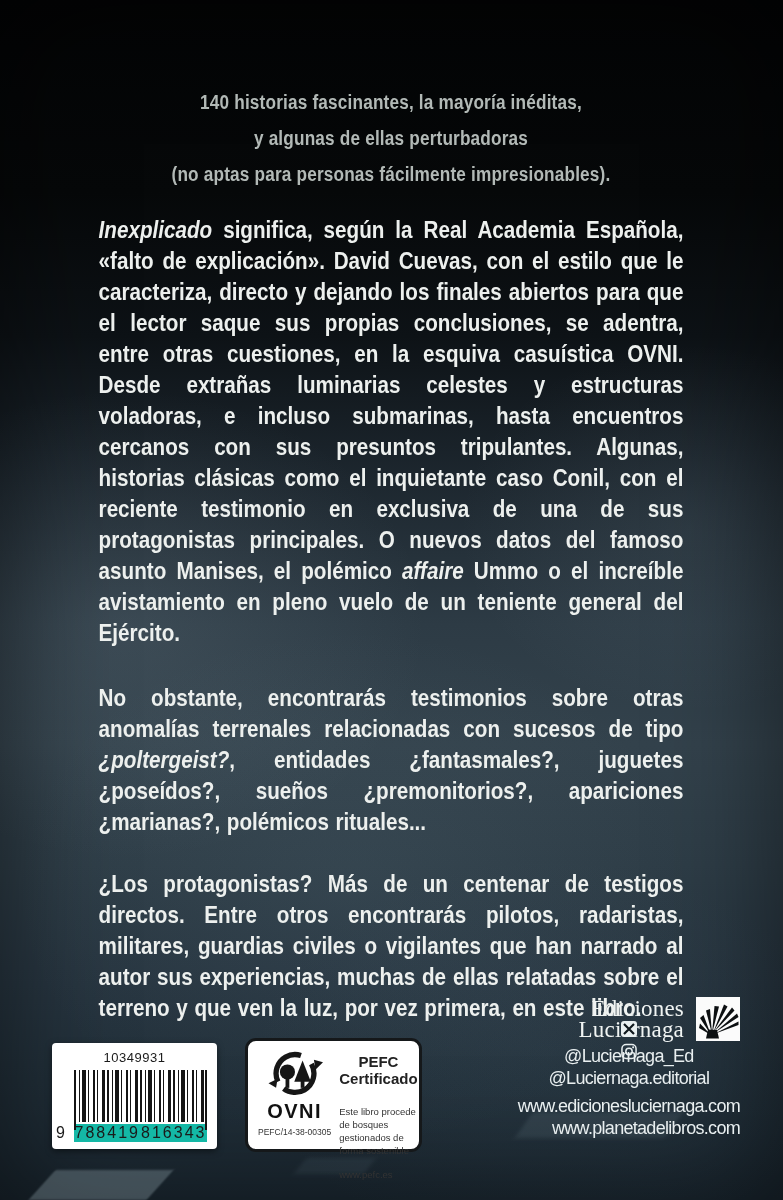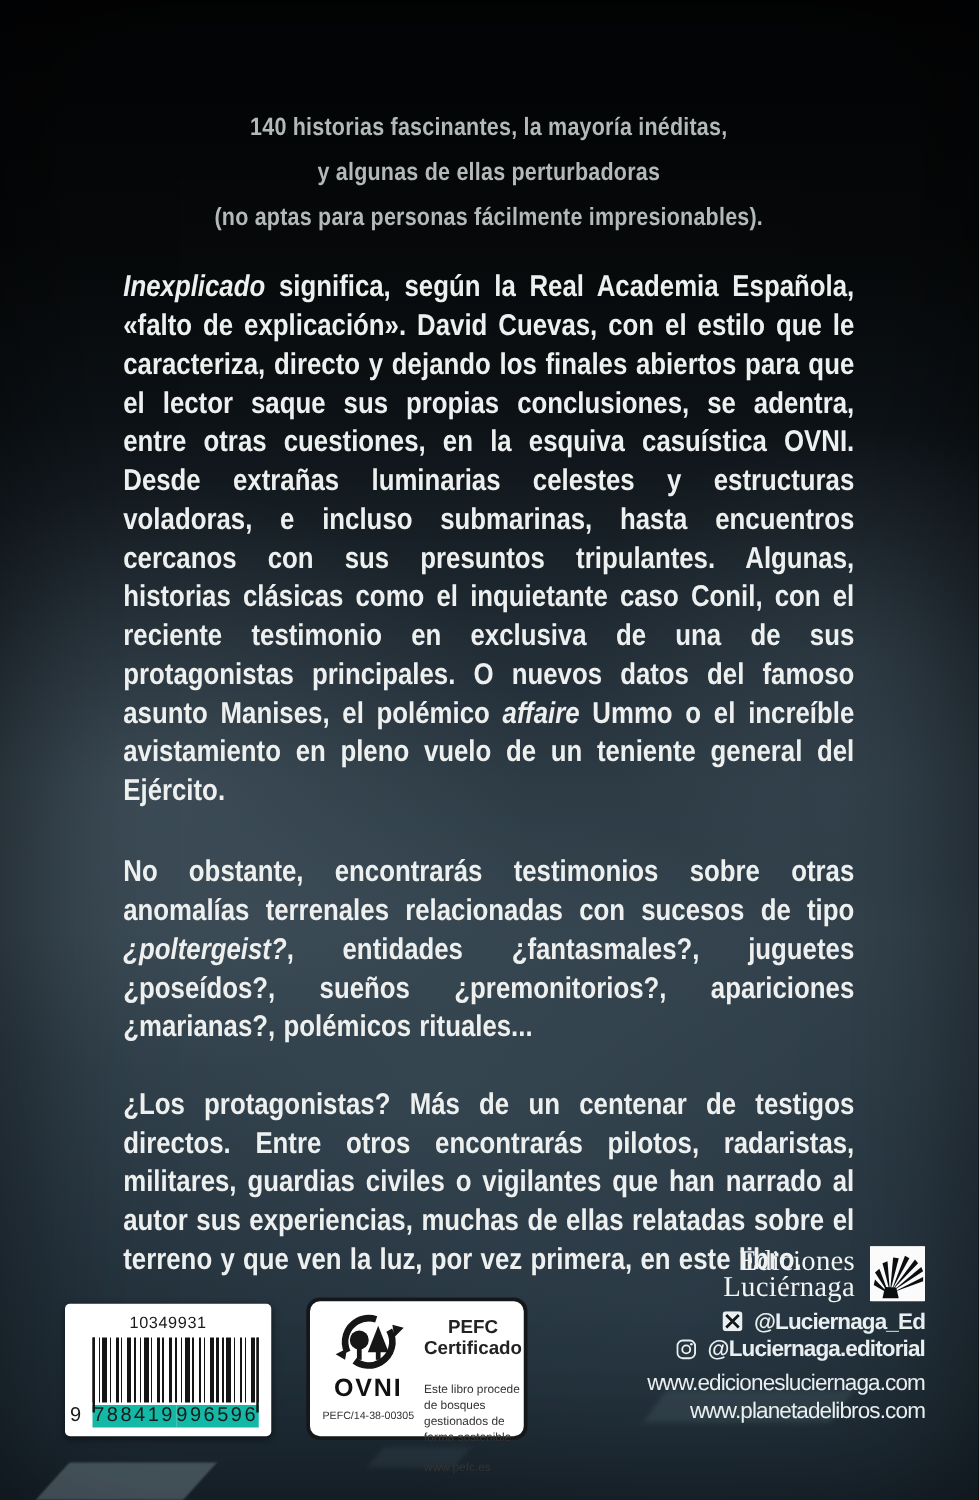--- a/index.html
+++ b/index.html
@@ -55,21 +55,21 @@
   .pefc-title{font-weight:700;font-size:15px;color:#222;text-align:center;}
   .pefc-desc{font-size:9.5px;line-height:13px;margin-top:18px;color:#333;}
   .pefc-url{font-size:9.5px;margin-top:12px;color:#333;}
 
   
   .publisher{position:absolute;right:43px;top:997px;color:#e9eff0;}
   .logo-row{display:flex;justify-content:flex-end;align-items:center;gap:12px;}
   .logo-name{text-align:right;font-family:"Liberation Serif",serif;font-size:23px;line-height:21px;color:#f0f4f3;letter-spacing:0.2px;}
   .logo-mark{width:44px;height:44px;background:#fbfbfb;border-radius:1px;display:flex;align-items:center;justify-content:center;}
   .social{margin-top:6px;}
-  .social-row{display:flex;justify-content:flex-end;align-items:center;gap:9px;height:20px;margin-top:2px;font-size:18px;letter-spacing:-0.7px;font-weight:700;color:#e9eff0;}
+  .social-row{display:flex;justify-content:flex-end;align-items:center;gap:9px;height:20px;margin-top:2px;font-size:18px;letter-spacing:-0.7px;font-weight:400;color:#e9eff0;flex-direction:column;}
   .urls{margin-top:6px;}
   .url-row{text-align:right;font-size:18px;letter-spacing:-0.7px;height:22px;line-height:22px;color:#e9eff0;}
   .sicon{display:inline-flex;width:16px;height:16px;align-items:center;justify-content:center;flex:0 0 auto;}
 </style>
 </head>
 <body>
 
 <div class="page">
 
   <div class="patch patch-1"></div>
@@ -88,21 +88,21 @@
         <p><span>¿Los protagonistas? Más de un centenar de testigos directos. Entre otros encontrarás pilotos, radaristas, militares, guardias civiles o vigilantes que han narrado al autor sus experiencias, muchas de ellas relatadas sobre el terreno y que ven la luz, por vez primera, en este libro.</span></p>
       </div>
   </div>
 
   <div class="barcode-box">
     <div class="barcode-number">10349931</div>
     <div class="barcode-bars"></div>
     <div class="barcode-digits">
       <span class="d9">9</span>
       <span class="grp">788419</span>
-      <span class="grp">996596</span>
+      <span class="grp">816343</span>
     </div>
   </div>
 
   <div class="pefc-box">
     <div class="pefc-left">
       <span class="sicon" style="width:56px;height:50px;">
         <svg width="56" height="50" viewBox="0 0 74 66">
           <circle cx="37" cy="31" r="25" fill="none" stroke="#161616" stroke-width="7" stroke-dasharray="68 12 58 20" stroke-linecap="butt" transform="rotate(-30 37 31)"></circle>
           <path d="M62 13 L74 16 L64 26 Z" fill="#161616"></path>
           <path d="M12 50 L2 44 L14 38 Z" fill="#161616"></path>

